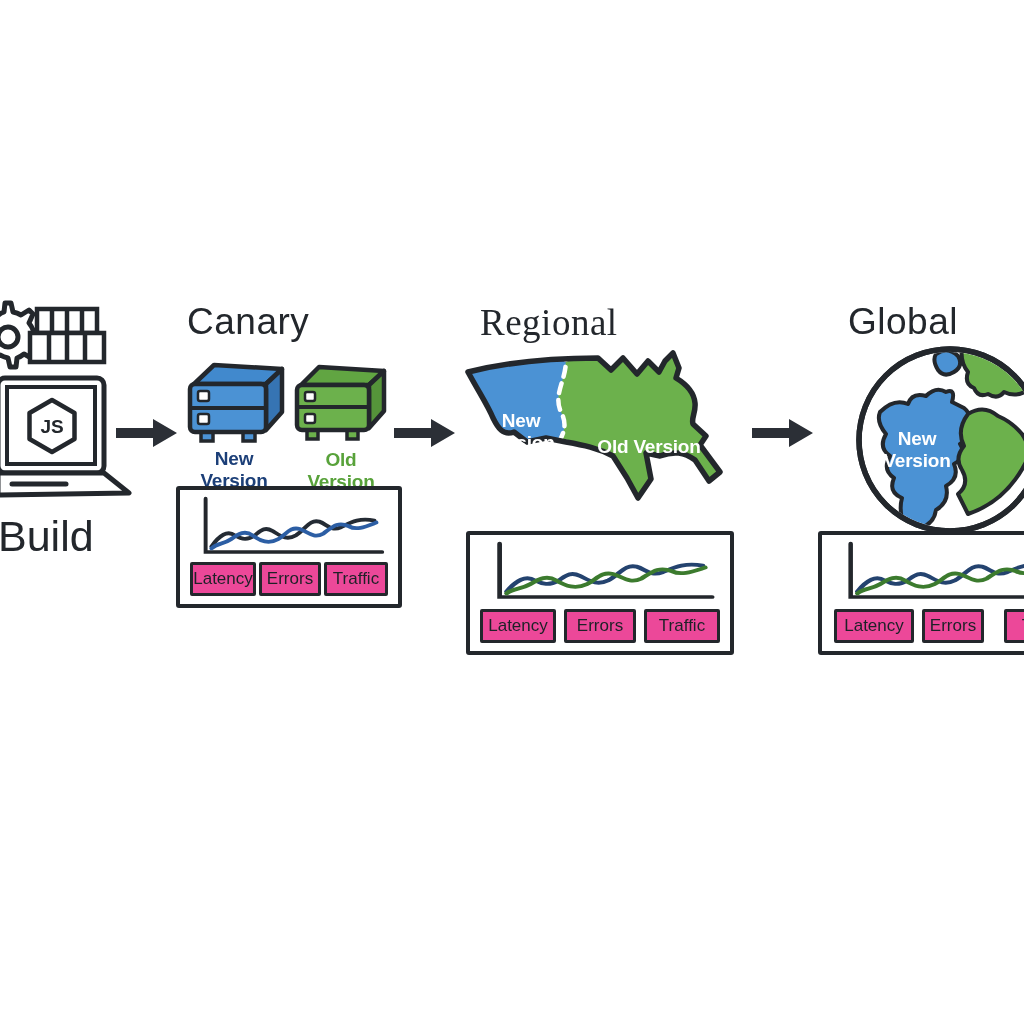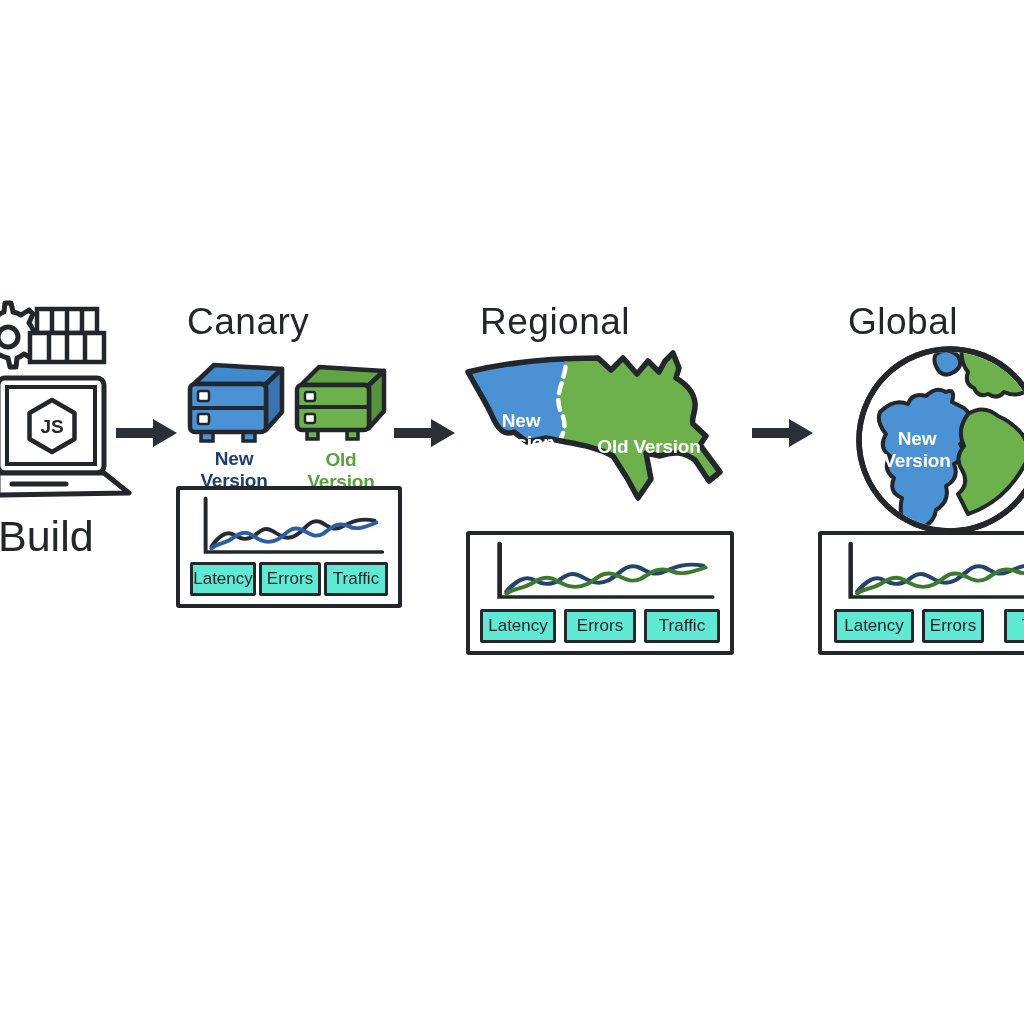--- a/index.html
+++ b/index.html
@@ -13,21 +13,21 @@
   .grn{color:#58a23a;}
   .panel{position:absolute;background:#fff;border:4px solid #23272c;border-radius:3px;box-sizing:border-box;}
   .chart{position:absolute;left:6px;top:5px;}
   .axis{stroke:#23272c;stroke-width:4;fill:none;stroke-linecap:round;}
   .wave{stroke-width:4.2;fill:none;stroke-linecap:round;}
   .w-dark{stroke:#242b34;}
   .w-blue{stroke:#2c5ea4;}
   .w-navy{stroke:#24436f;}
   .w-green{stroke:#3c7b2e;}
   .metrics-row{position:absolute;left:10px;right:10px;bottom:8px;display:flex;justify-content:space-between;}
-  .metric-box{background:#5eead4;border:3px solid #23272c;border-radius:2px;display:flex;align-items:center;
+  .metric-box{background:#ec4899;border:3px solid #23272c;border-radius:2px;display:flex;align-items:center;
               justify-content:center;font-size:17px;color:#1d2127;height:34px;box-sizing:border-box;}
   .metric-abs{position:absolute;bottom:8px;}
   .map-label{position:absolute;color:#ffffff;font-weight:700;font-size:19px;text-align:center;letter-spacing:-.2px;}
   svg{display:block;overflow:visible;}
 </style>
 </head>
 <body>
 
 <div class="canvas">
 
@@ -103,21 +103,21 @@
       <path class="wave w-blue" d="M26,58 C32,52 38,54 46,48 C54,42 60,38 68,44 C76,50 84,54 94,48
         C102,43 106,34 116,37 C124,40 130,48 140,42 C148,36 154,28 166,34 C174,39 184,34 194,30"></path>
     </svg>
     <div class="metrics-row">
       <div class="metric-box" style="width:66px;">Latency</div>
       <div class="metric-box" style="width:62px;">Errors</div>
       <div class="metric-box" style="width:64px;">Traffic</div>
     </div>
   </div>
 
-  <div class="stage-title" style="left:480px;top:301px;width:200px;">Regional</div>
+  <div class="stage-title" style="left:480px;top:301px;width:200px;font-family:Liberation Serif, serif;">Regional</div>
 
   <div class="abs" style="left:448px;top:348px;width:292px;height:182px;">
     <svg width="292" height="182" viewBox="0 0 292 182">
       <defs>
         <clipPath id="usaClip">
           <path d="M20,24 C60,14 110,10 150,10 L163,22 L175,10 L189,26 L200,13 L211,24
                    L217,13 L225,5 L231,20 L228,30 C238,36 246,44 247,55 C248,64 243,70 245,76
                    L258,88 L252,97 L272,124 L261,133 L247,112 C236,104 226,103 212,108
                    L198,105 L203,131 L190,150 L179,130 L165,108 C150,100 135,97 118,94
                    L98,90 L79,94 L66,84 C55,88 50,80 45,70 C40,58 32,46 20,24 Z"></path>

